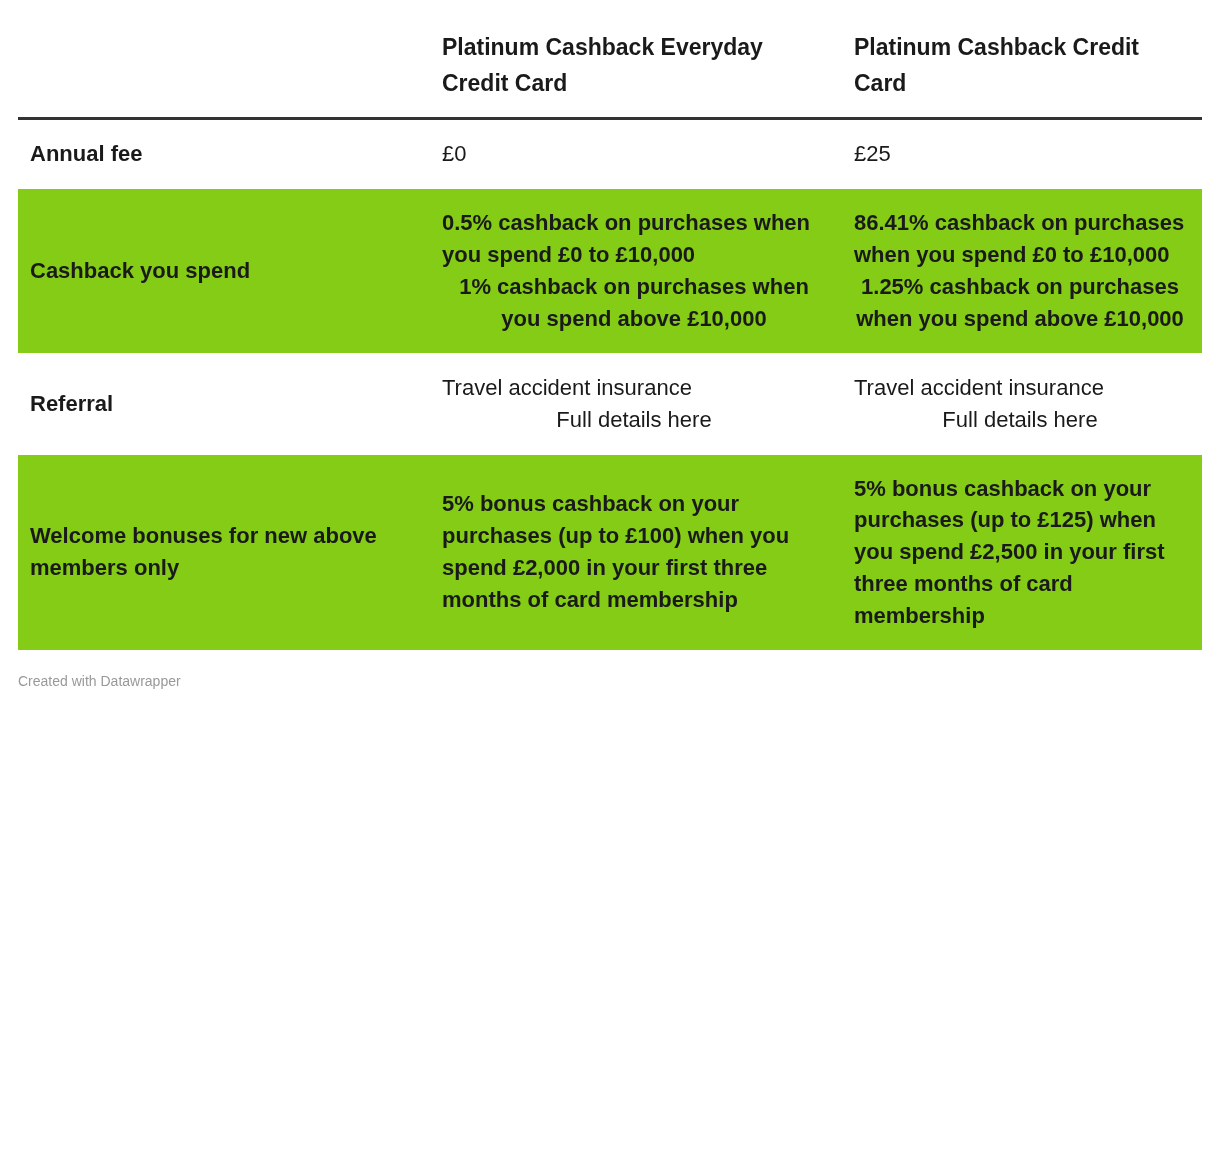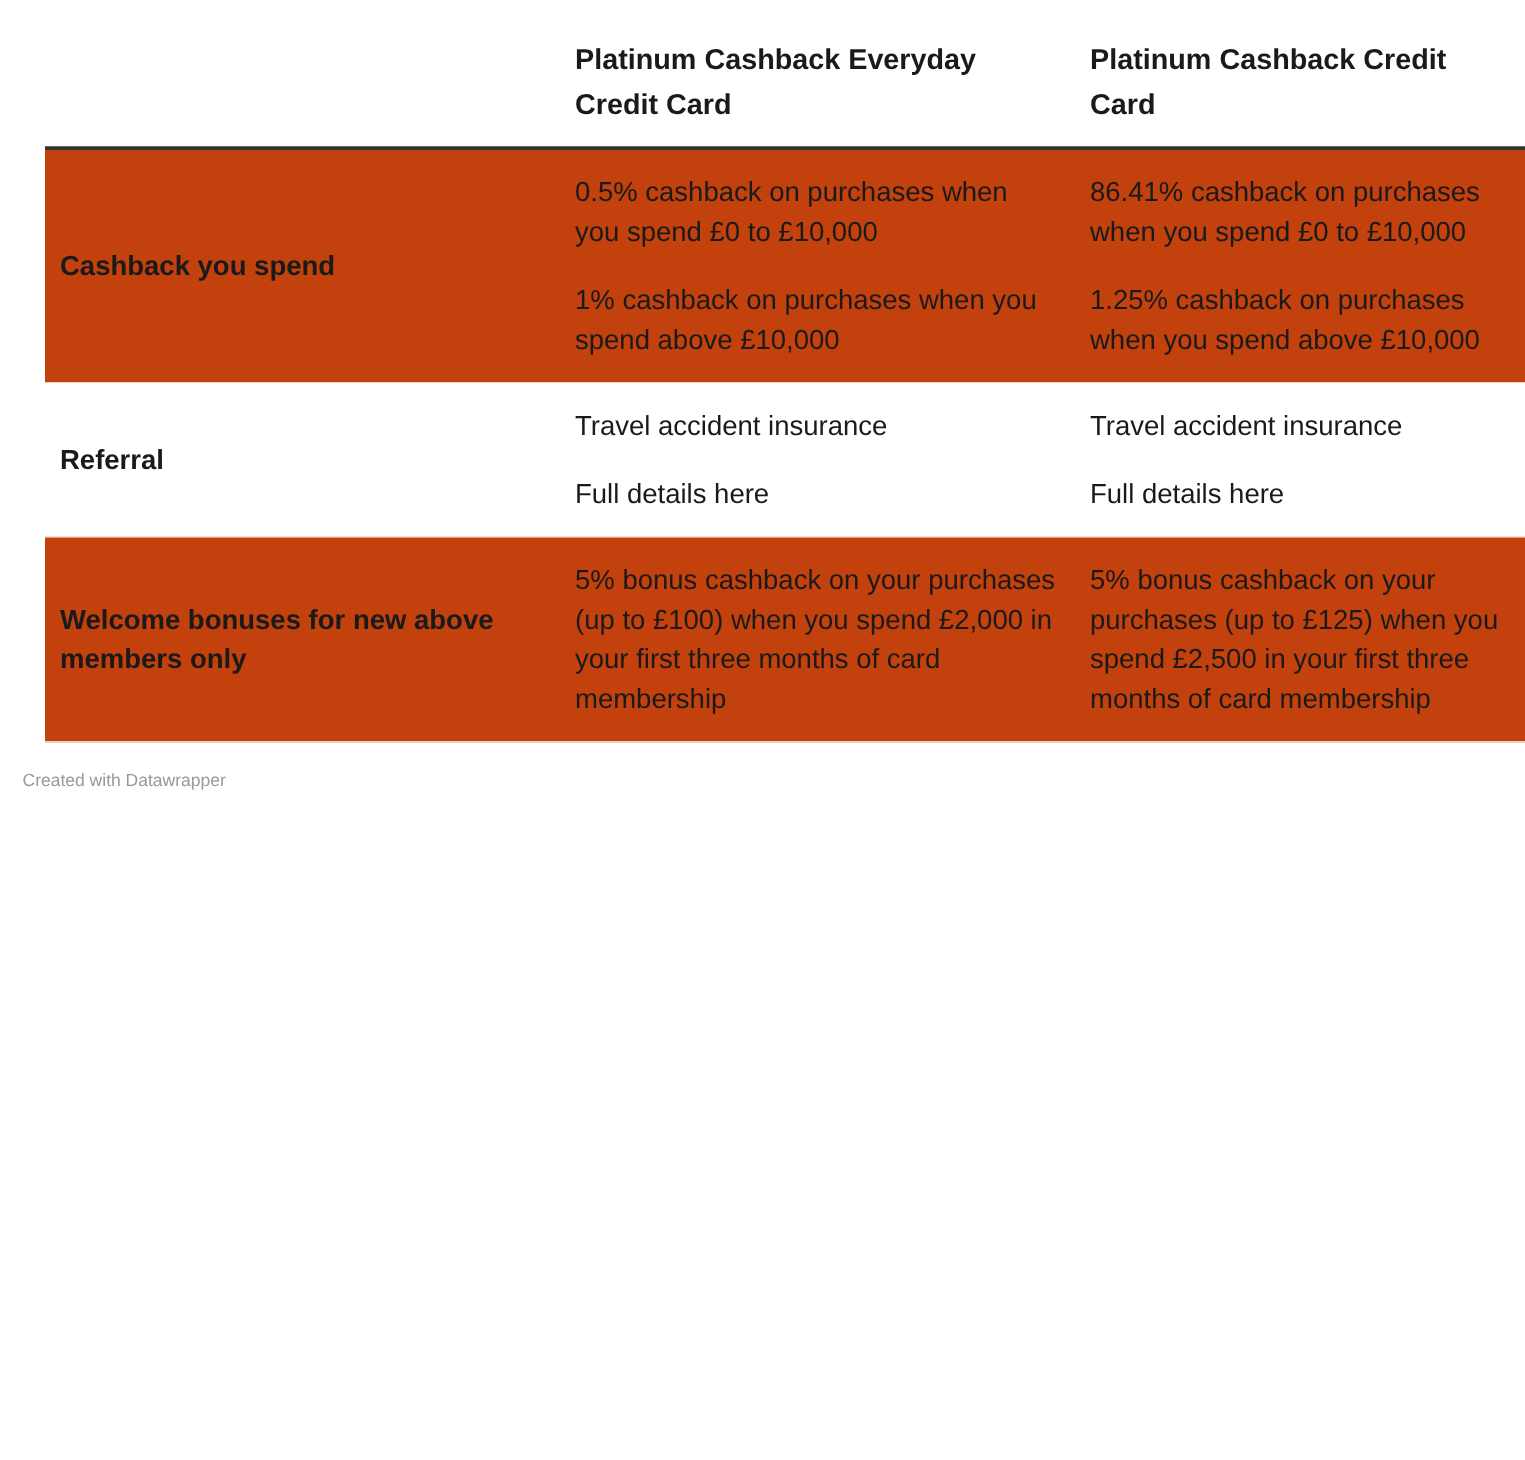--- a/index.html
+++ b/index.html
@@ -10,21 +10,21 @@
   }
   body {
     width: 1220px;
     height: 1168px;
     font-family: "Liberation Sans", sans-serif;
     color: #1a1a1a;
     overflow: hidden;
   }
   .wrap {
     width: 1036px;
-    padding: 0 36px;
+    padding: 0 18px;
   }
   table.cmp {
     width: 1184px;
     border-collapse: collapse;
     table-layout: fixed;
   }
   table.cmp col.c0 { width: 412px; }
   table.cmp col.c1 { width: 412px; }
   table.cmp col.c2 { width: 360px; }
 
@@ -47,27 +47,28 @@
     font-size: 22px;
     line-height: 1.45;
     color: #1a1a1a;
     padding: 18px 16px 18px 12px;
     border-bottom: 1px solid #ffffff;
   }
   tbody td.label {
     font-weight: bold;
   }
   tbody tr.zebra td {
-    background: #c2410c;
+    background: #84cc16;
+    font-weight: bold;
   }
   tbody td p {
     margin: 0;
   }
   tbody td p + p {
-    margin-top: 22px;
+    text-align: center;
   }
   .footer {
     padding: 22px 18px 0 18px;
     font-size: 14px;
     color: #999999;
     font-family: "Liberation Sans", sans-serif;
   }
 </style>
 </head>
 <body>
@@ -80,20 +81,29 @@
       <col class="c2">
     </colgroup>
     <thead>
       <tr>
         <th class="blank"></th>
         <th>Platinum Cashback Everyday Credit Card</th>
         <th>Platinum Cashback Credit Card</th>
       </tr>
     </thead>
     <tbody>
+      <tr>
+        <td class="label">Annual fee</td>
+        <td>
+          <p>£0</p>
+        </td>
+        <td>
+          <p>£25</p>
+        </td>
+      </tr>
       <tr class="zebra">
         <td class="label">Cashback you spend</td>
         <td>
           <p>0.5% cashback on purchases when you spend £0 to £10,000</p>
           <p>1% cashback on purchases when you spend above £10,000</p>
         </td>
         <td>
           <p>86.41% cashback on purchases when you spend £0 to £10,000</p>
           <p>1.25% cashback on purchases when you spend above £10,000</p>
         </td>

